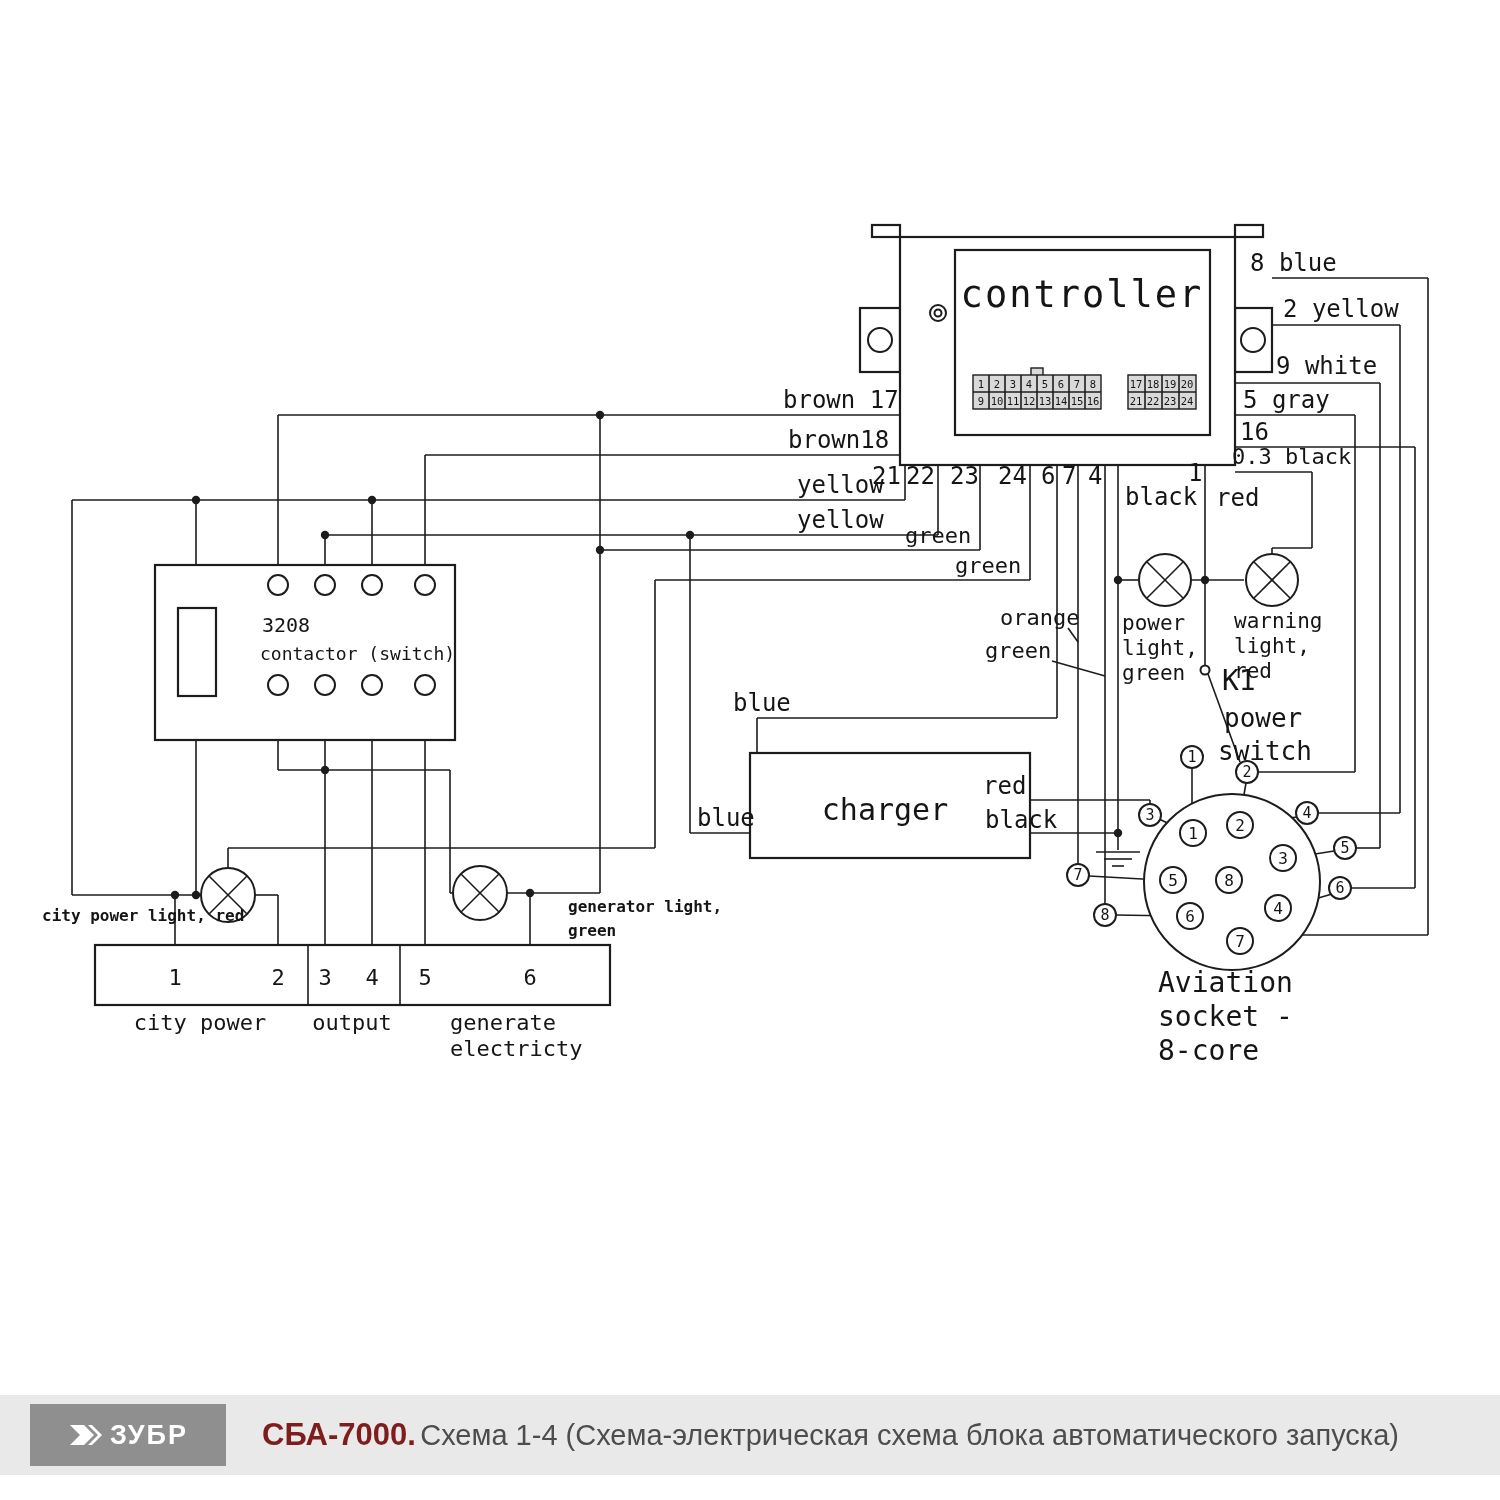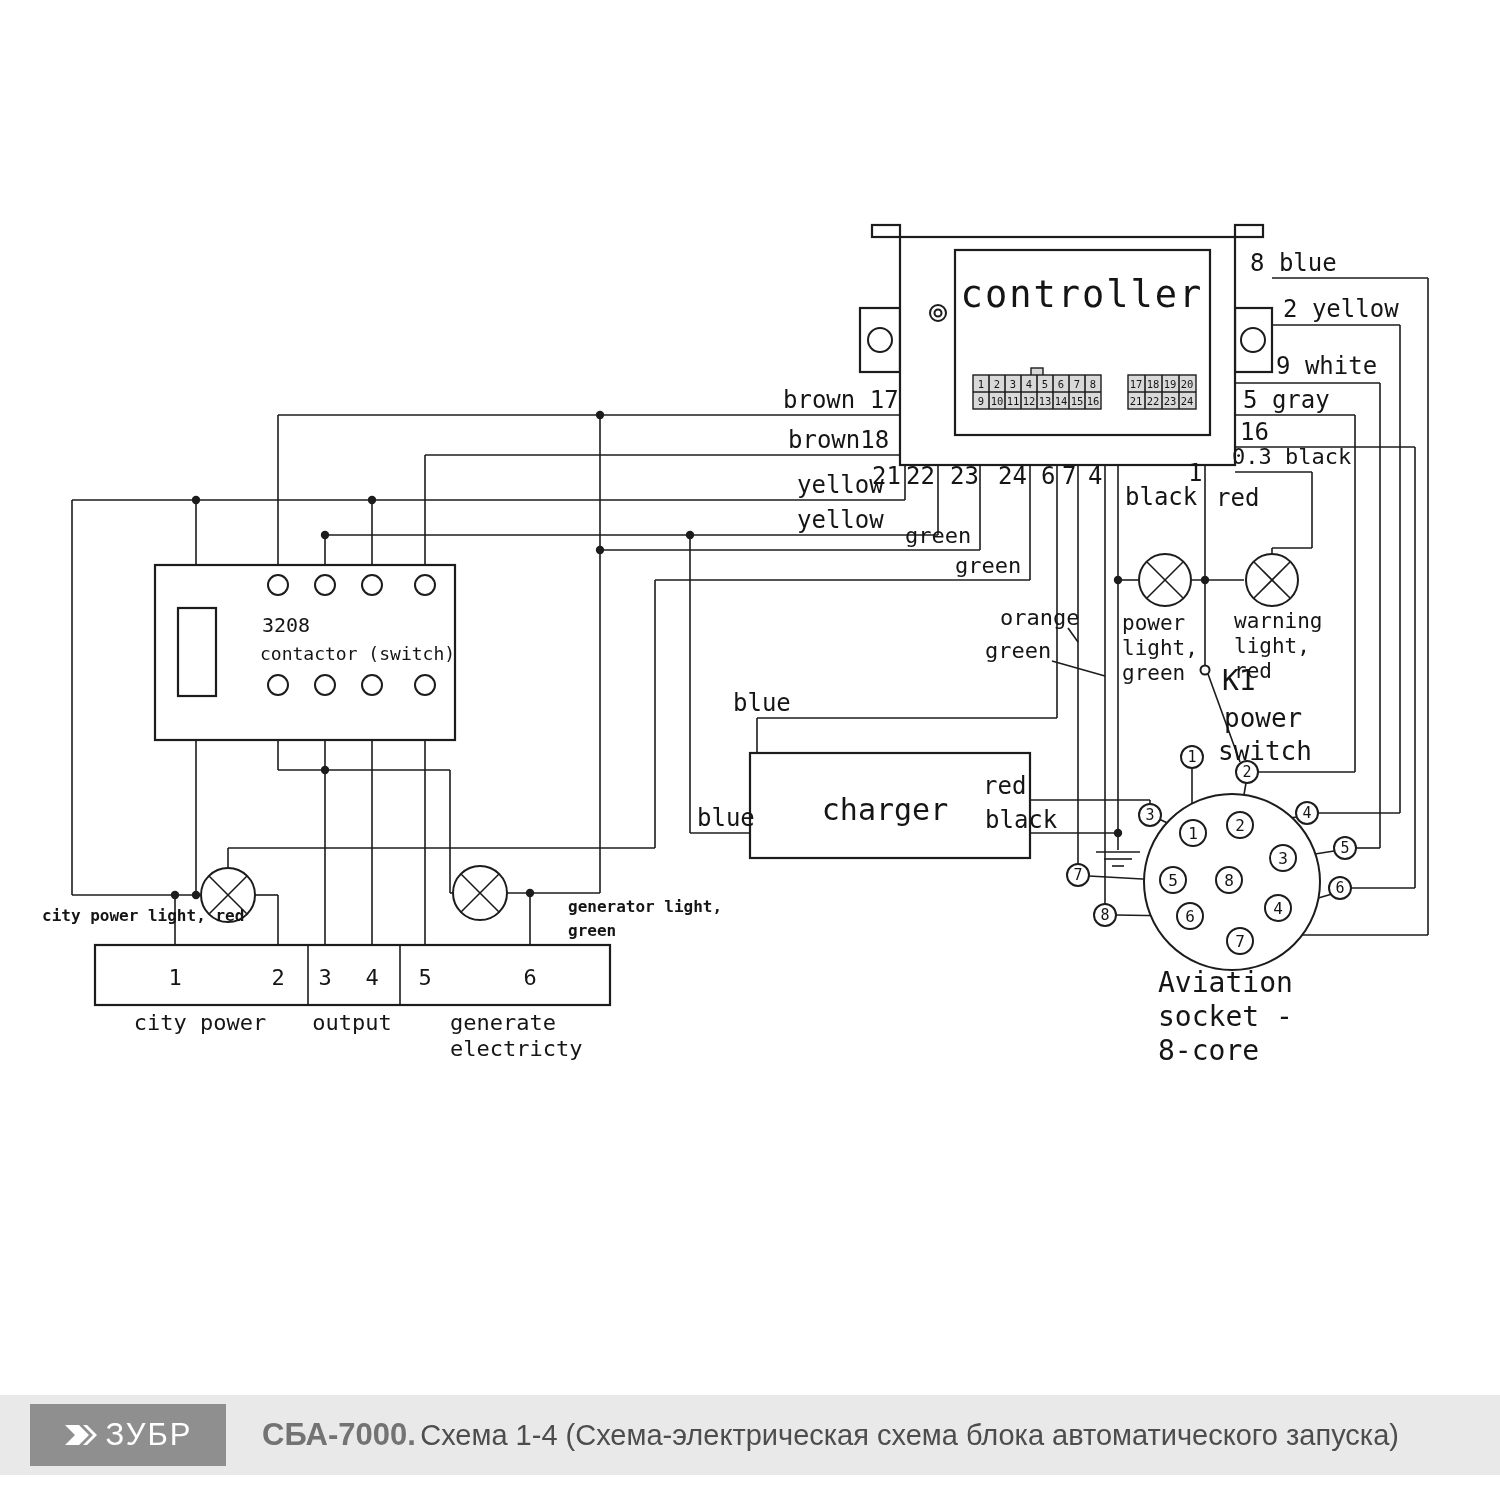--- a/index.html
+++ b/index.html
@@ -21,23 +21,23 @@
   .box{fill:#ffffff;stroke:#1c1c1c;stroke-width:2.2;}
   .cell{fill:#d9d9d9;stroke:#1c1c1c;stroke-width:1.4;}
   .wire{stroke:#1c1c1c;stroke-width:1.6;fill:none;}
   .shape{fill:#ffffff;stroke:#1c1c1c;stroke-width:2;}
   .dot{fill:#1c1c1c;stroke:none;}
   
   #footer{position:absolute;left:0;top:1395px;width:1500px;height:80px;background:#e9e9e9;
           font-family:"Liberation Sans",sans-serif;display:flex;align-items:center;}
   #logo{position:absolute;left:30px;top:9px;width:196px;height:62px;background:#8f8f8f;
         display:flex;align-items:center;justify-content:center;gap:8px;}
-  #logo .brand{color:#ffffff;font-size:31px;font-weight:normal;letter-spacing:2px;}
+  #logo .brand{color:#ffffff;font-size:27px;font-weight:bold;letter-spacing:2px;}
   #caption{margin-left:262px;white-space:nowrap;}
-  #caption .model{font-size:31px;font-weight:bold;color:#737373;}
+  #caption .model{font-size:31px;font-weight:bold;color:#7f1d1d;}
   #caption .text{font-size:29px;color:#4d4d4d;}
 </style>
 </head>
 <body>
 
 <div id="stage">
 <svg width="1500" height="1500" viewBox="0 0 1500 1500">
 
   <g class="wire">
 

